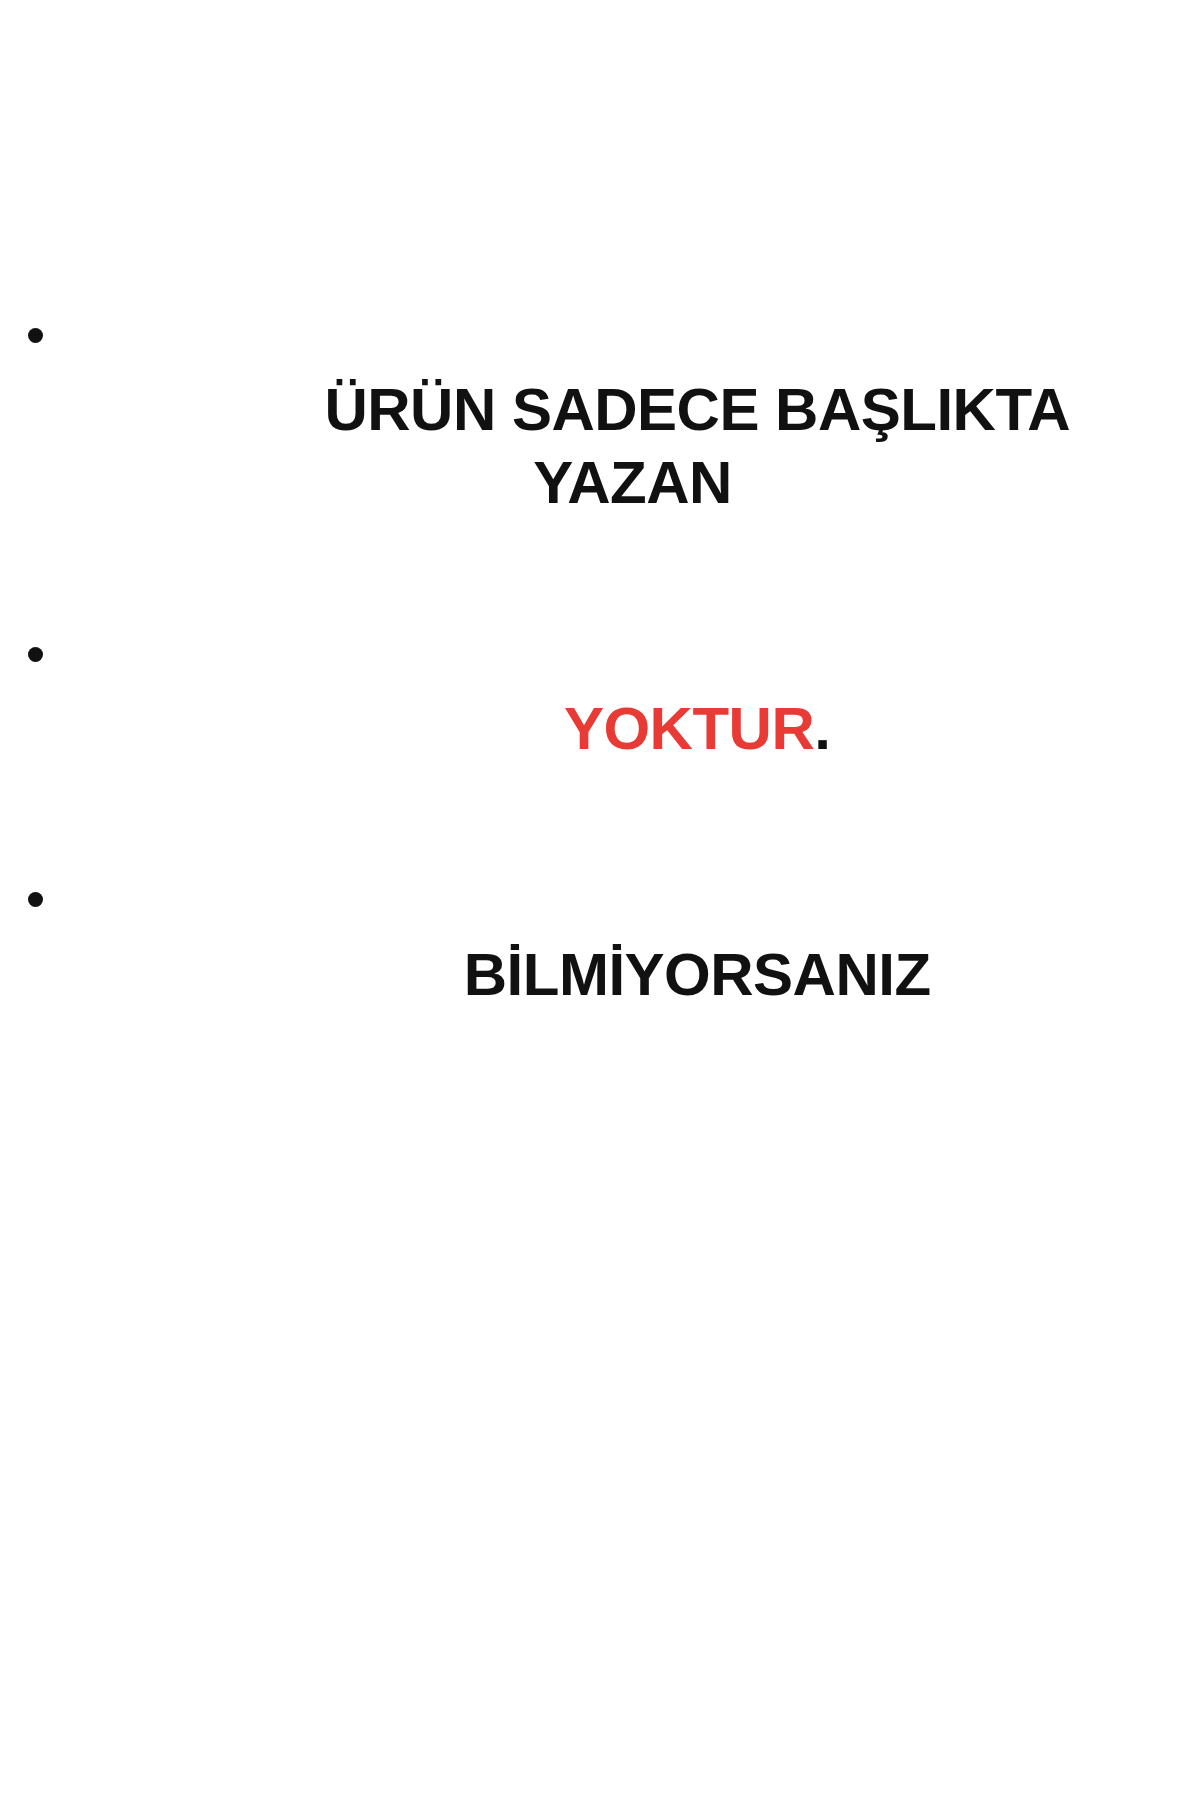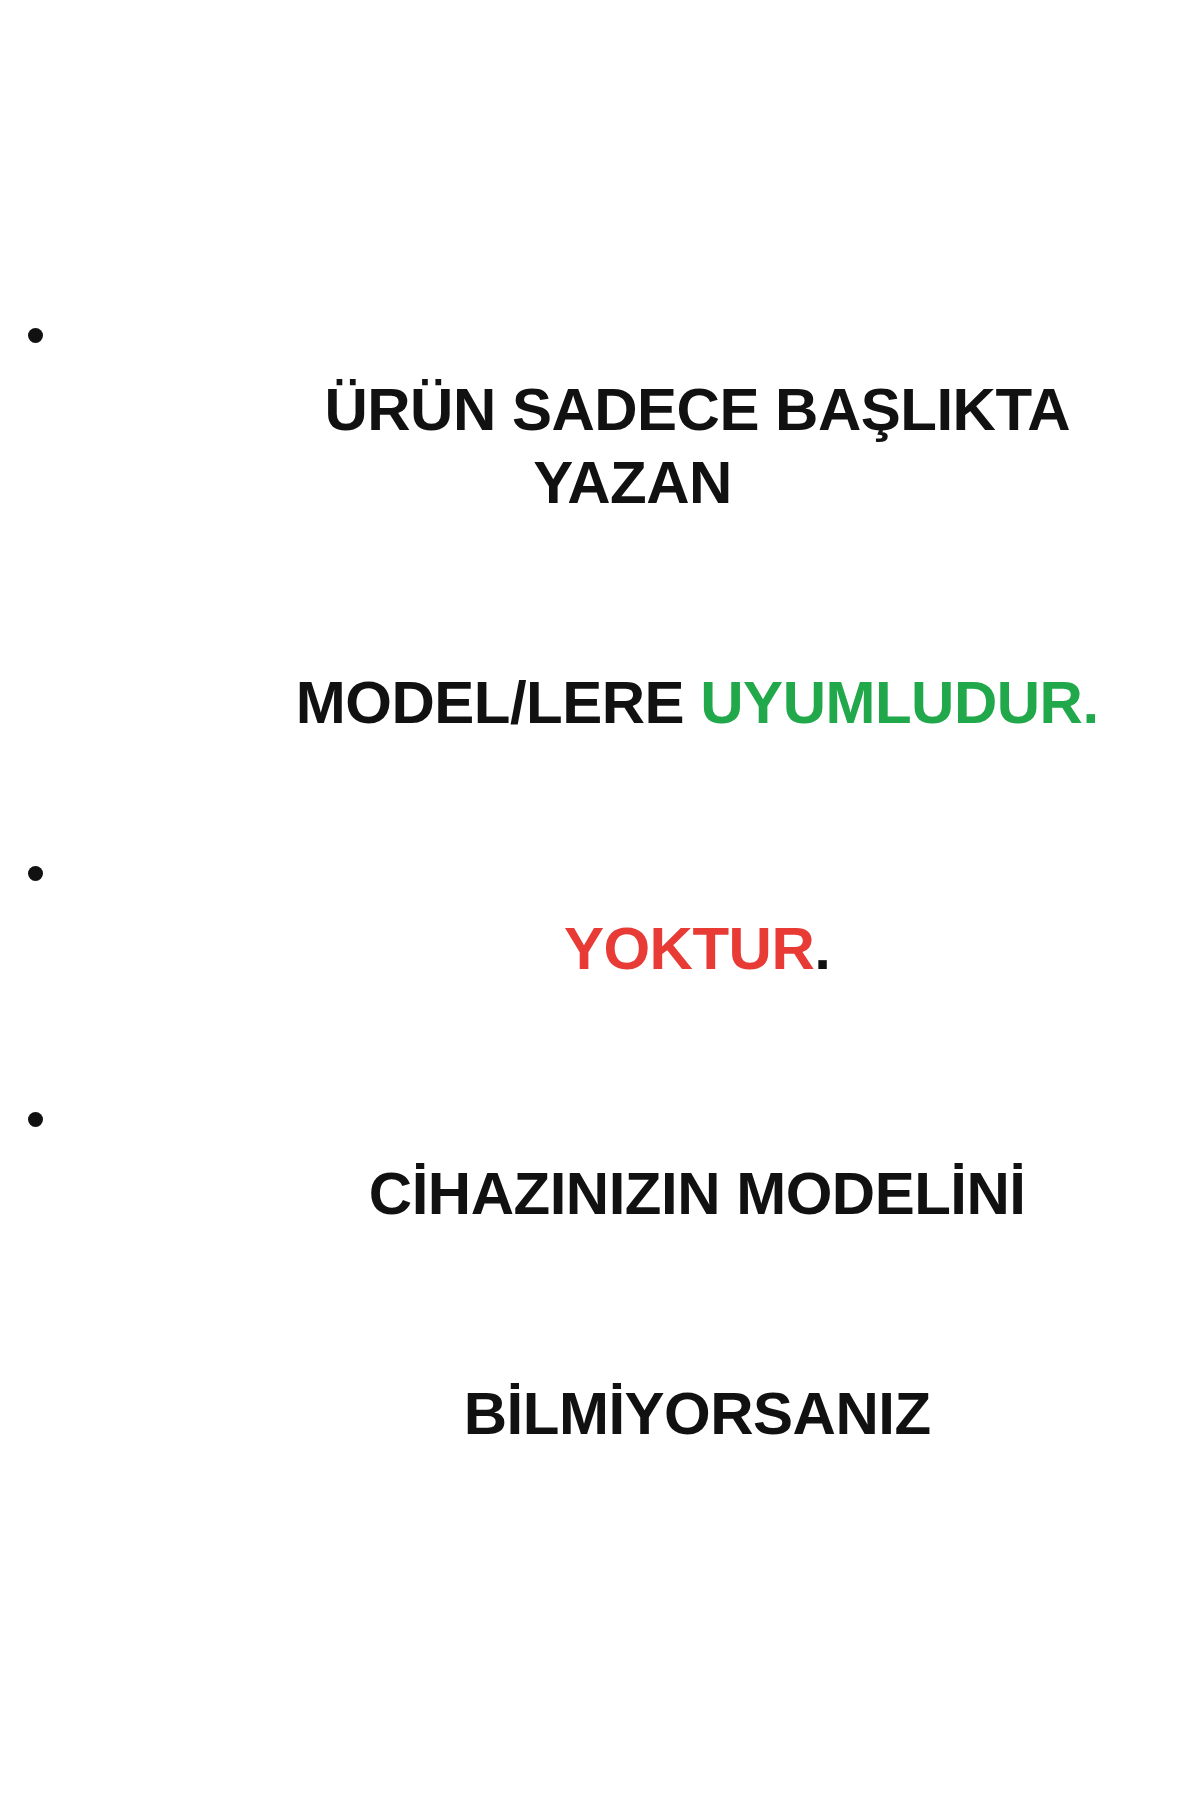--- a/index.html
+++ b/index.html
@@ -63,36 +63,30 @@
 <body>
 
 <div class="page">
   <ul class="notice-list">
 
     <li class="notice-item">
       <span class="bullet"></span>
       <span class="line">
         <span>ÜRÜN SADECE BAŞLIKTA YAZAN</span>
       </span>
-      <span class="line">
-        <span>MODEL/LERE </span><span class="hl-green">UYUMLUDUR.</span>
-      </span>
     </li>
 
     <li class="notice-item">
       <span class="bullet"></span>
       <span class="line">
         <span class="hl-red">YOKTUR</span><span>.</span>
       </span>
     </li>
 
     <li class="notice-item">
       <span class="bullet"></span>
       <span class="line">
-        <span>CİHAZINIZIN MODELİNİ</span>
-      </span>
-      <span class="line">
         <span>BİLMİYORSANIZ</span>
       </span>
     </li>
 
   </ul>
 </div>
 
 </body></html>

